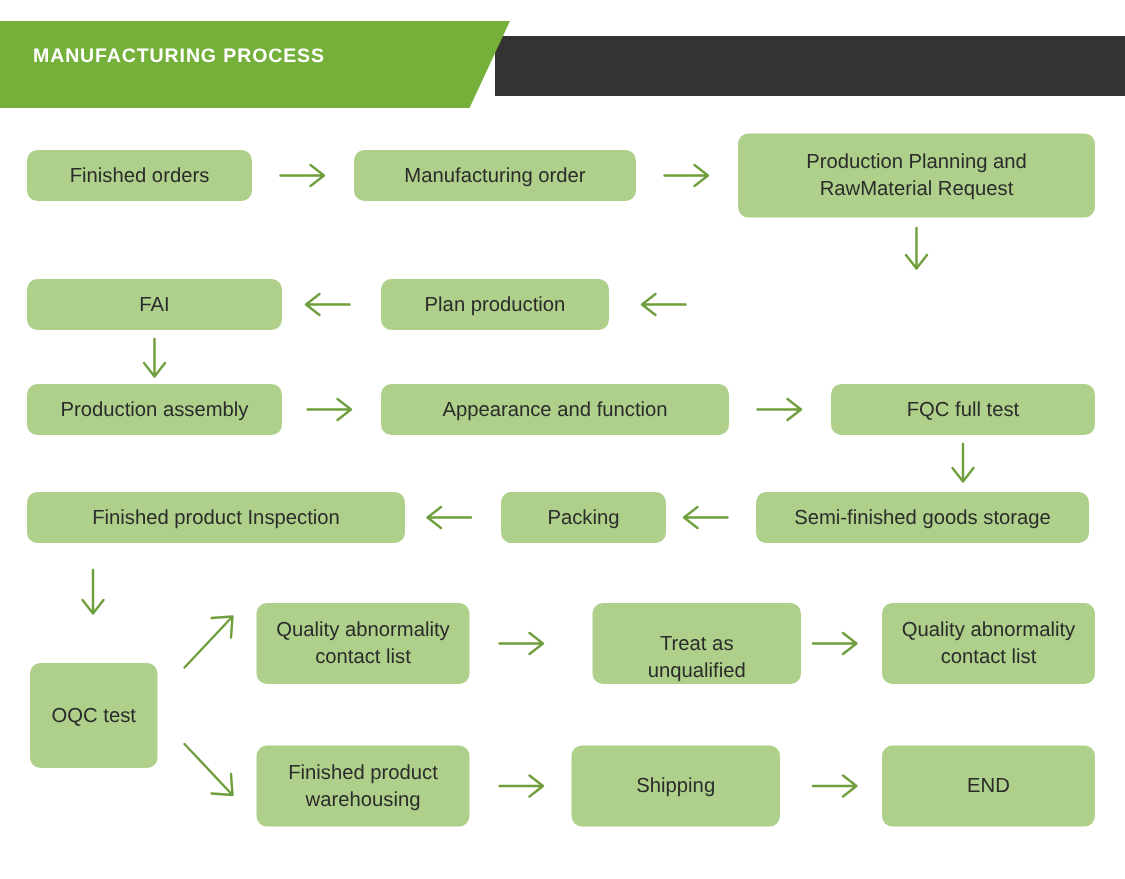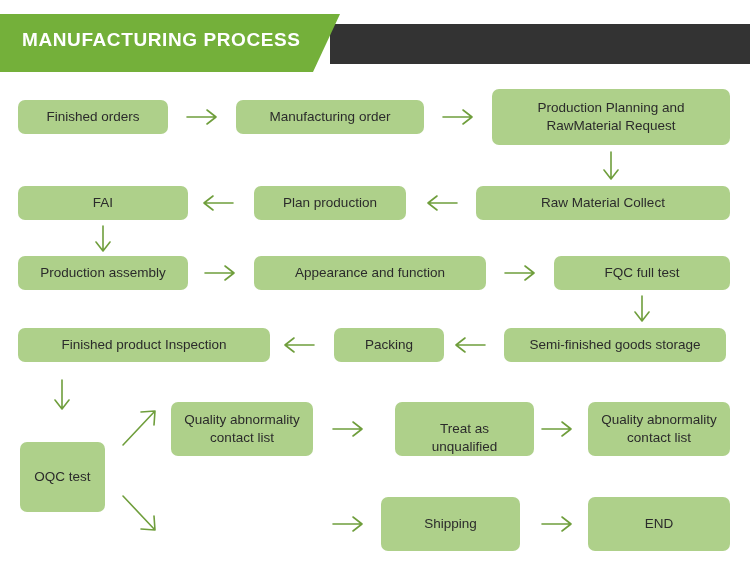--- a/index.html
+++ b/index.html
@@ -33,21 +33,21 @@
     top: 14px;
     width: 360px;
     height: 58px;
     background: #74b03a;
     clip-path: polygon(0 0, 340px 0, 313px 58px, 0 58px);
   }
   .header-title {
     position: absolute;
     left: 22px;
     top: 29px;
-    font-size: 19px;
+    font-size: 13px;
     font-weight: bold;
     letter-spacing: 0.6px;
     color: #ffffff;
     white-space: nowrap;
   }
 
   
   .box {
     position: absolute;
     background: #aed08a;
@@ -104,23 +104,20 @@
     <span>Production Planning and
 RawMaterial Request</span>
   </div>
 
   <div class="arrow" style="left:602px; top:150px;">
     <svg width="18" height="34" viewBox="0 0 18 34">
       <path d="M9 2 V28 M2 20 L9 29 L16 20" fill="none" stroke="#6f9e3c" stroke-width="1.6" stroke-linecap="round" stroke-linejoin="round"></path>
     </svg>
   </div>
 
-  <div class="box" style="left:476px; top:186px; width:254px; height:34px;">
-    <span>Raw Material Collect</span>
-  </div>
 
   <div class="arrow" style="left:424px; top:194px;">
     <svg width="36" height="18" viewBox="0 0 36 18">
       <path d="M33 9 H5 M13 2 L4 9 L13 16" fill="none" stroke="#6f9e3c" stroke-width="1.6" stroke-linecap="round" stroke-linejoin="round"></path>
     </svg>
   </div>
 
   <div class="box" style="left:254px; top:186px; width:152px; height:34px;">
     <span>Plan production</span>
   </div>
@@ -237,20 +234,24 @@
     <svg width="36" height="18" viewBox="0 0 36 18">
       <path d="M2 9 H30 M22 2 L31 9 L22 16" fill="none" stroke="#6f9e3c" stroke-width="1.6" stroke-linecap="round" stroke-linejoin="round"></path>
     </svg>
   </div>
 
   <div class="box" style="left:588px; top:402px; width:142px; height:54px;">
     <span>Quality abnormality
 contact list</span>
   </div>
 
+  <div class="box" style="left:171px; top:497px; width:142px; height:54px;">
+    <span>Finished product
+warehousing</span>
+  </div>
 
   <div class="arrow" style="left:331px; top:515px;">
     <svg width="36" height="18" viewBox="0 0 36 18">
       <path d="M2 9 H30 M22 2 L31 9 L22 16" fill="none" stroke="#6f9e3c" stroke-width="1.6" stroke-linecap="round" stroke-linejoin="round"></path>
     </svg>
   </div>
 
   <div class="box" style="left:381px; top:497px; width:139px; height:54px;">
     <span>Shipping</span>
   </div>

